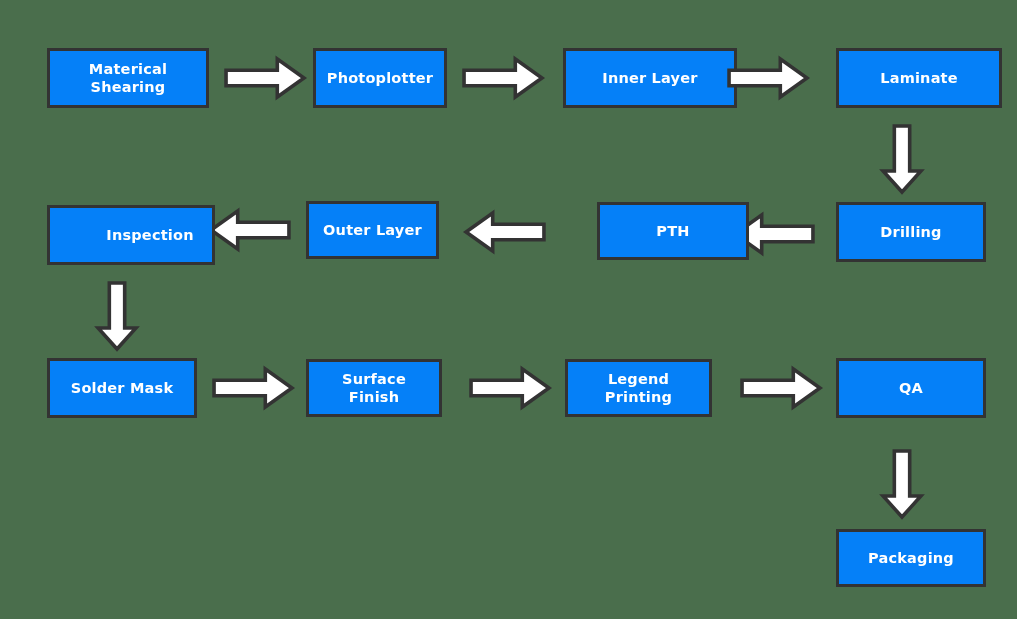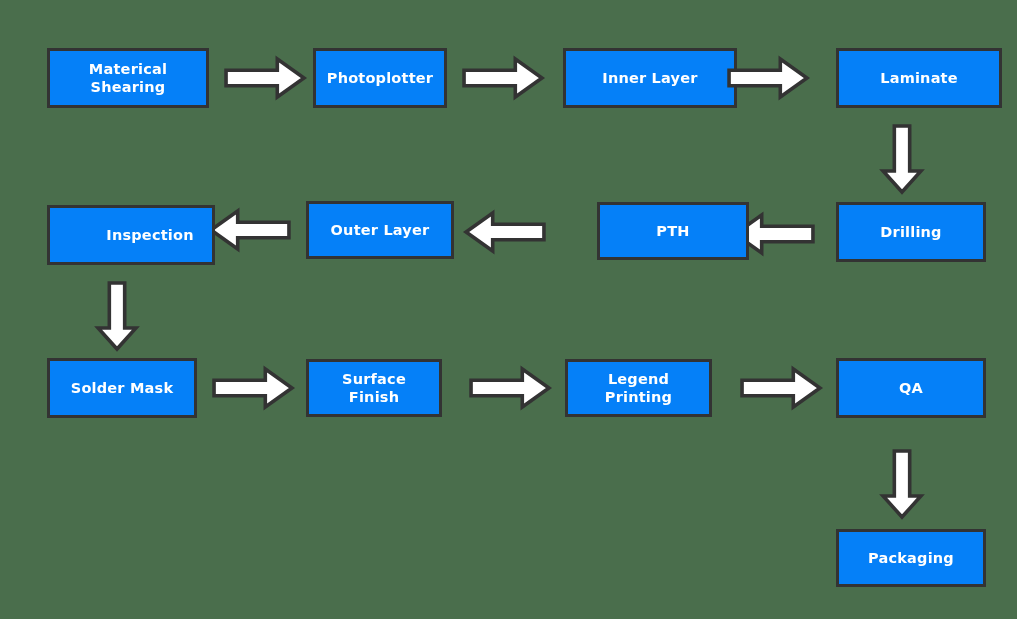--- a/index.html
+++ b/index.html
@@ -114,21 +114,21 @@
   <div class="node" style="left:597px; top:202px; width:152px; height:58px;">
     <span>PTH</span>
   </div>
 
   <div class="arrow" style="left:464px; top:210px; width:82px; height:44px;">
     <svg viewBox="0 0 160 86" preserveAspectRatio="none">
       <polygon points="156,28 56,28 56,6 4,43 56,80 56,58 156,58"></polygon>
     </svg>
   </div>
 
-  <div class="node" style="left:306px; top:201px; width:148px; height:58px;">
+  <div class="node" style="left:306px; top:201px; width:133px; height:58px;">
     <span>Outer Layer</span>
   </div>
 
   <div class="arrow" style="left:209px; top:208px; width:82px; height:44px;">
     <svg viewBox="0 0 160 86" preserveAspectRatio="none">
       <polygon points="156,28 56,28 56,6 4,43 56,80 56,58 156,58"></polygon>
     </svg>
   </div>
 
   <div class="node" style="left:47px; top:205px; width:168px; height:60px;padding-left:38px;">

